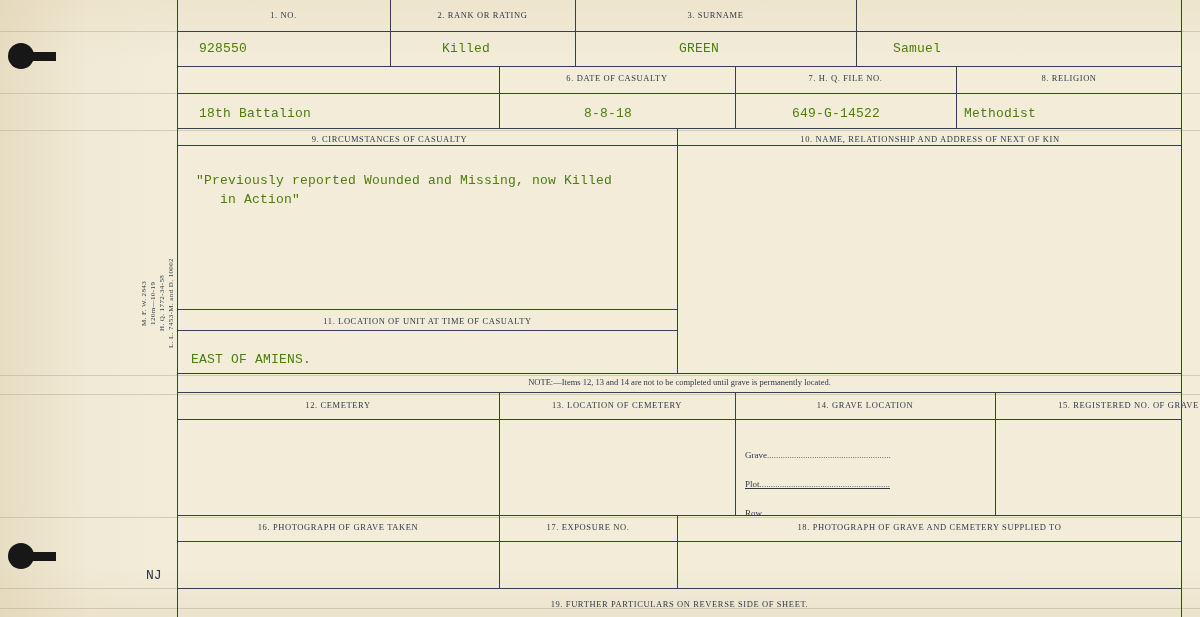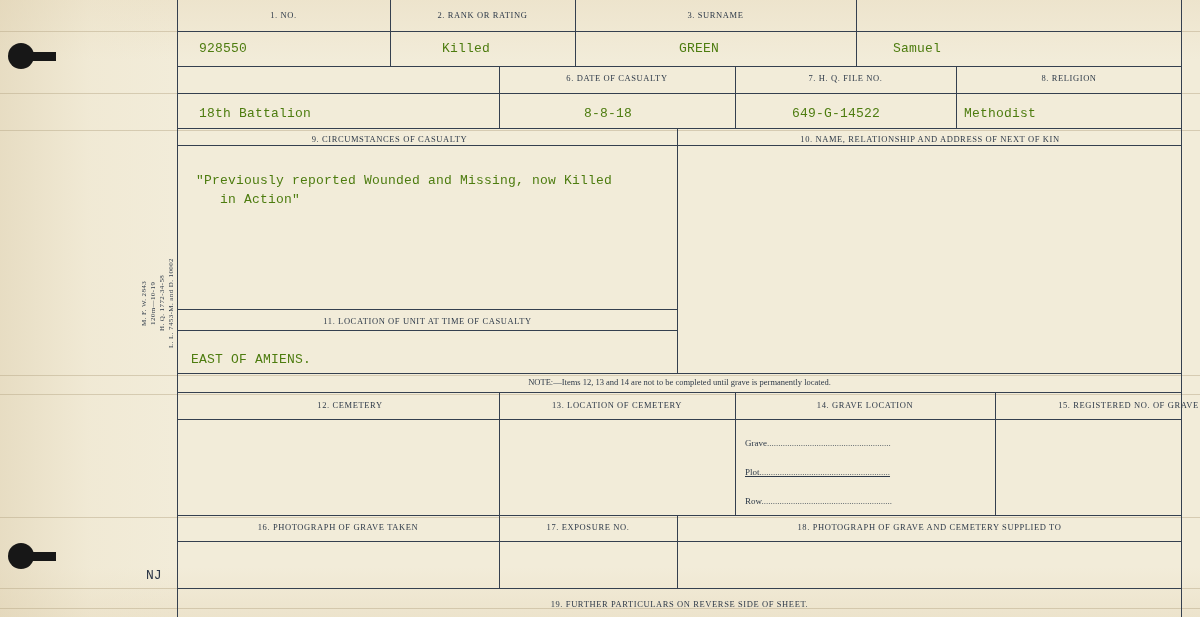--- a/index.html
+++ b/index.html
@@ -86,20 +86,21 @@
     font-size: 8.5px;
     color: #2e3a49;
     white-space: nowrap;
   }
   .dotline {
     position: absolute;
     font-family: "Liberation Serif", serif;
     font-size: 9px;
     color: #2e3a49;
     white-space: nowrap;
+    margin-top: 12px;
   }
   .sidestamp {
     position: absolute;
     font-family: "Liberation Serif", serif;
     font-size: 7px;
     color: #2e3a49;
     writing-mode: vertical-rl;
     transform: rotate(180deg);
     letter-spacing: 0.4px;
     line-height: 9px;
@@ -202,21 +203,21 @@
 
     <div class="fill" style="left:19px; top:171px; line-height:19px;">"Previously reported Wounded and Missing, now Killed
    in Action"</div>
     <div class="fill" style="left:516px; top:171px; line-height:19px;"></div>
 
     <div class="hdr center" style="left:0px; top:316px; width:501px;">11. LOCATION OF UNIT AT TIME OF CASUALTY</div>
     <div class="fill" style="left:14px; top:343px;margin-top:9px;">EAST OF AMIENS.</div>
 
     <div class="note" style="left:0px; top:377px; width:1005px; text-align:center;">NOTE:—Items 12, 13 and 14 are not to be completed until grave is permanently located.</div>
 
-    <div class="hdr center" style="left:12px;   top:400px; width:322px;">12. CEMETERY</div>
+    <div class="hdr center" style="left:0px;   top:400px; width:322px;">12. CEMETERY</div>
     <div class="hdr center" style="left:322px; top:400px; width:236px;">13. LOCATION OF CEMETERY</div>
     <div class="hdr center" style="left:558px; top:400px; width:260px;">14. GRAVE LOCATION</div>
     <div class="hdr center" style="left:818px; top:400px; width:187px;margin-left:40px;">15. REGISTERED NO. OF GRAVE</div>
 
     <div class="fill" style="left:19px; top:436px;"></div>
     <div class="fill" style="left:340px; top:436px;"></div>
     <div class="fill" style="left:830px; top:436px;"></div>
 
     <div class="dotline" style="left:568px; top:438px;">Grave.......................................................</div>
     <div class="dotline" style="left:568px; top:467px;text-decoration:underline;">Plot..........................................................</div>

